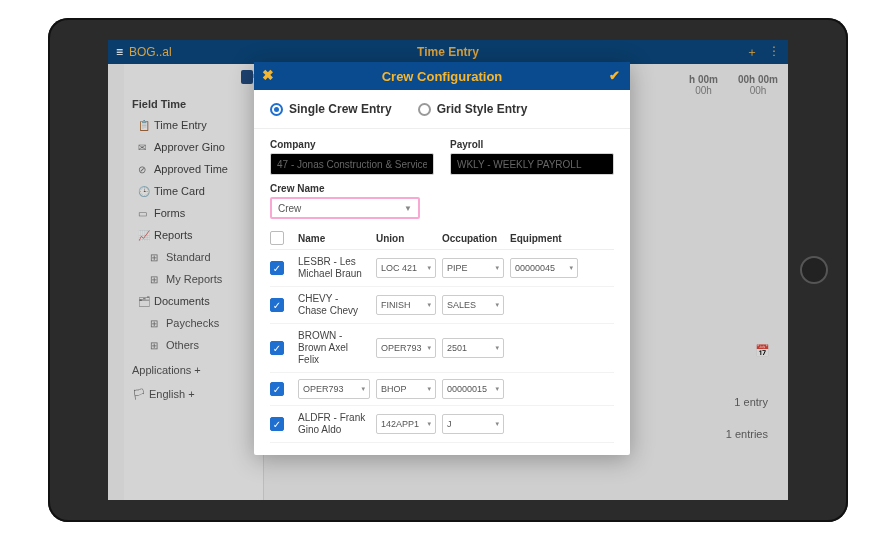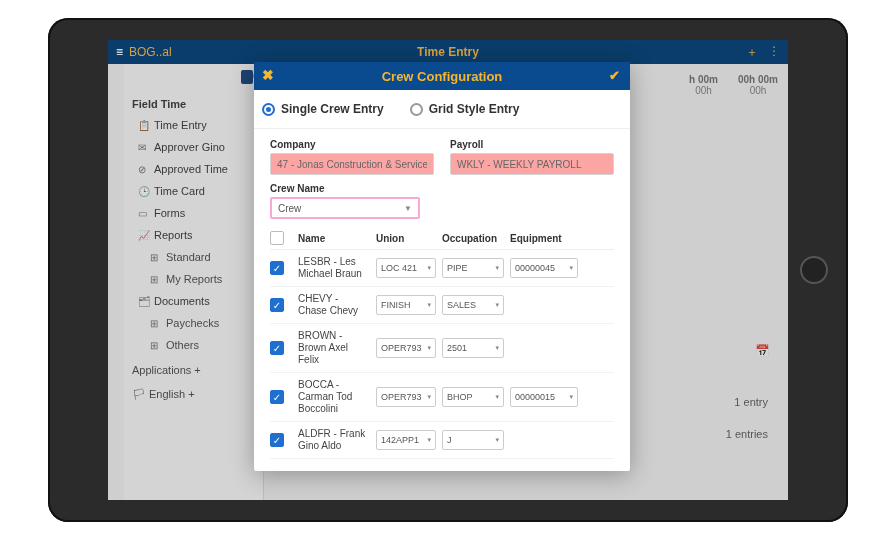--- a/index.html
+++ b/index.html
@@ -134,21 +134,21 @@
   }
   .modal-header .close {
     position: absolute; left: 8px; top: 5px;
     color: #f5b731; font-size: 14px; cursor: pointer;
   }
   .modal-header .confirm {
     position: absolute; right: 10px; top: 6px;
     color: #f5b731; font-size: 13px; cursor: pointer;
   }
   .modal-radio {
-    padding: 12px 8px;
+    padding: 12px 16px;
     display: flex; gap: 26px;
     font-size: 12px; font-weight: 600; color: #333;
     border-bottom: 1px solid #eee;
   }
   .modal-radio label { display: flex; align-items: center; gap: 6px; cursor: pointer; }
   .radio {
     width: 13px; height: 13px; border-radius: 50%;
     border: 2px solid #999; display: inline-block; position: relative;
   }
   .radio.checked { border-color: #1f6fd0; }
@@ -159,21 +159,21 @@
   .modal-body {
     padding: 10px 16px 12px;
     overflow-y: auto;
     flex: 1;
   }
   .row2 { display: flex; gap: 16px; margin-bottom: 8px; }
   .fld { flex: 1; }
   .fld-label { font-size: 10px; font-weight: 700; color: #333; margin-bottom: 3px; }
   .fld-input {
     width: 100%; height: 22px;
-    background: #fca5a5; border: 1px solid #d4d4d4;
+    background: #000000; border: 1px solid #d4d4d4;
     font-size: 10px; padding: 0 6px; color: #666;
     border-radius: 2px;
   }
   .fld-select {
     width: 100%; height: 22px;
     background: #fff; border: 2px solid #f9a8d4;
     font-size: 10px; padding: 0 6px; color: #555;
     border-radius: 2px;
     display: flex; align-items: center; justify-content: space-between;
     cursor: pointer;
@@ -396,21 +396,20 @@
                   <span class="car">▾</span>
                 </span>
                 <span class="sel">
                   <span>2501</span>
                   <span class="car">▾</span>
                 </span>
                 <span></span>
               </div>
               <div class="tbl-row">
                 <span class="chk on">✓</span>
-                <span class="name">BOCCA - Carman Tod Boccolini</span>
                 <span class="sel">
                   <span>OPER793</span>
                   <span class="car">▾</span>
                 </span>
                 <span class="sel">
                   <span>BHOP</span>
                   <span class="car">▾</span>
                 </span>
                 <span class="sel">
                   <span>00000015</span>

